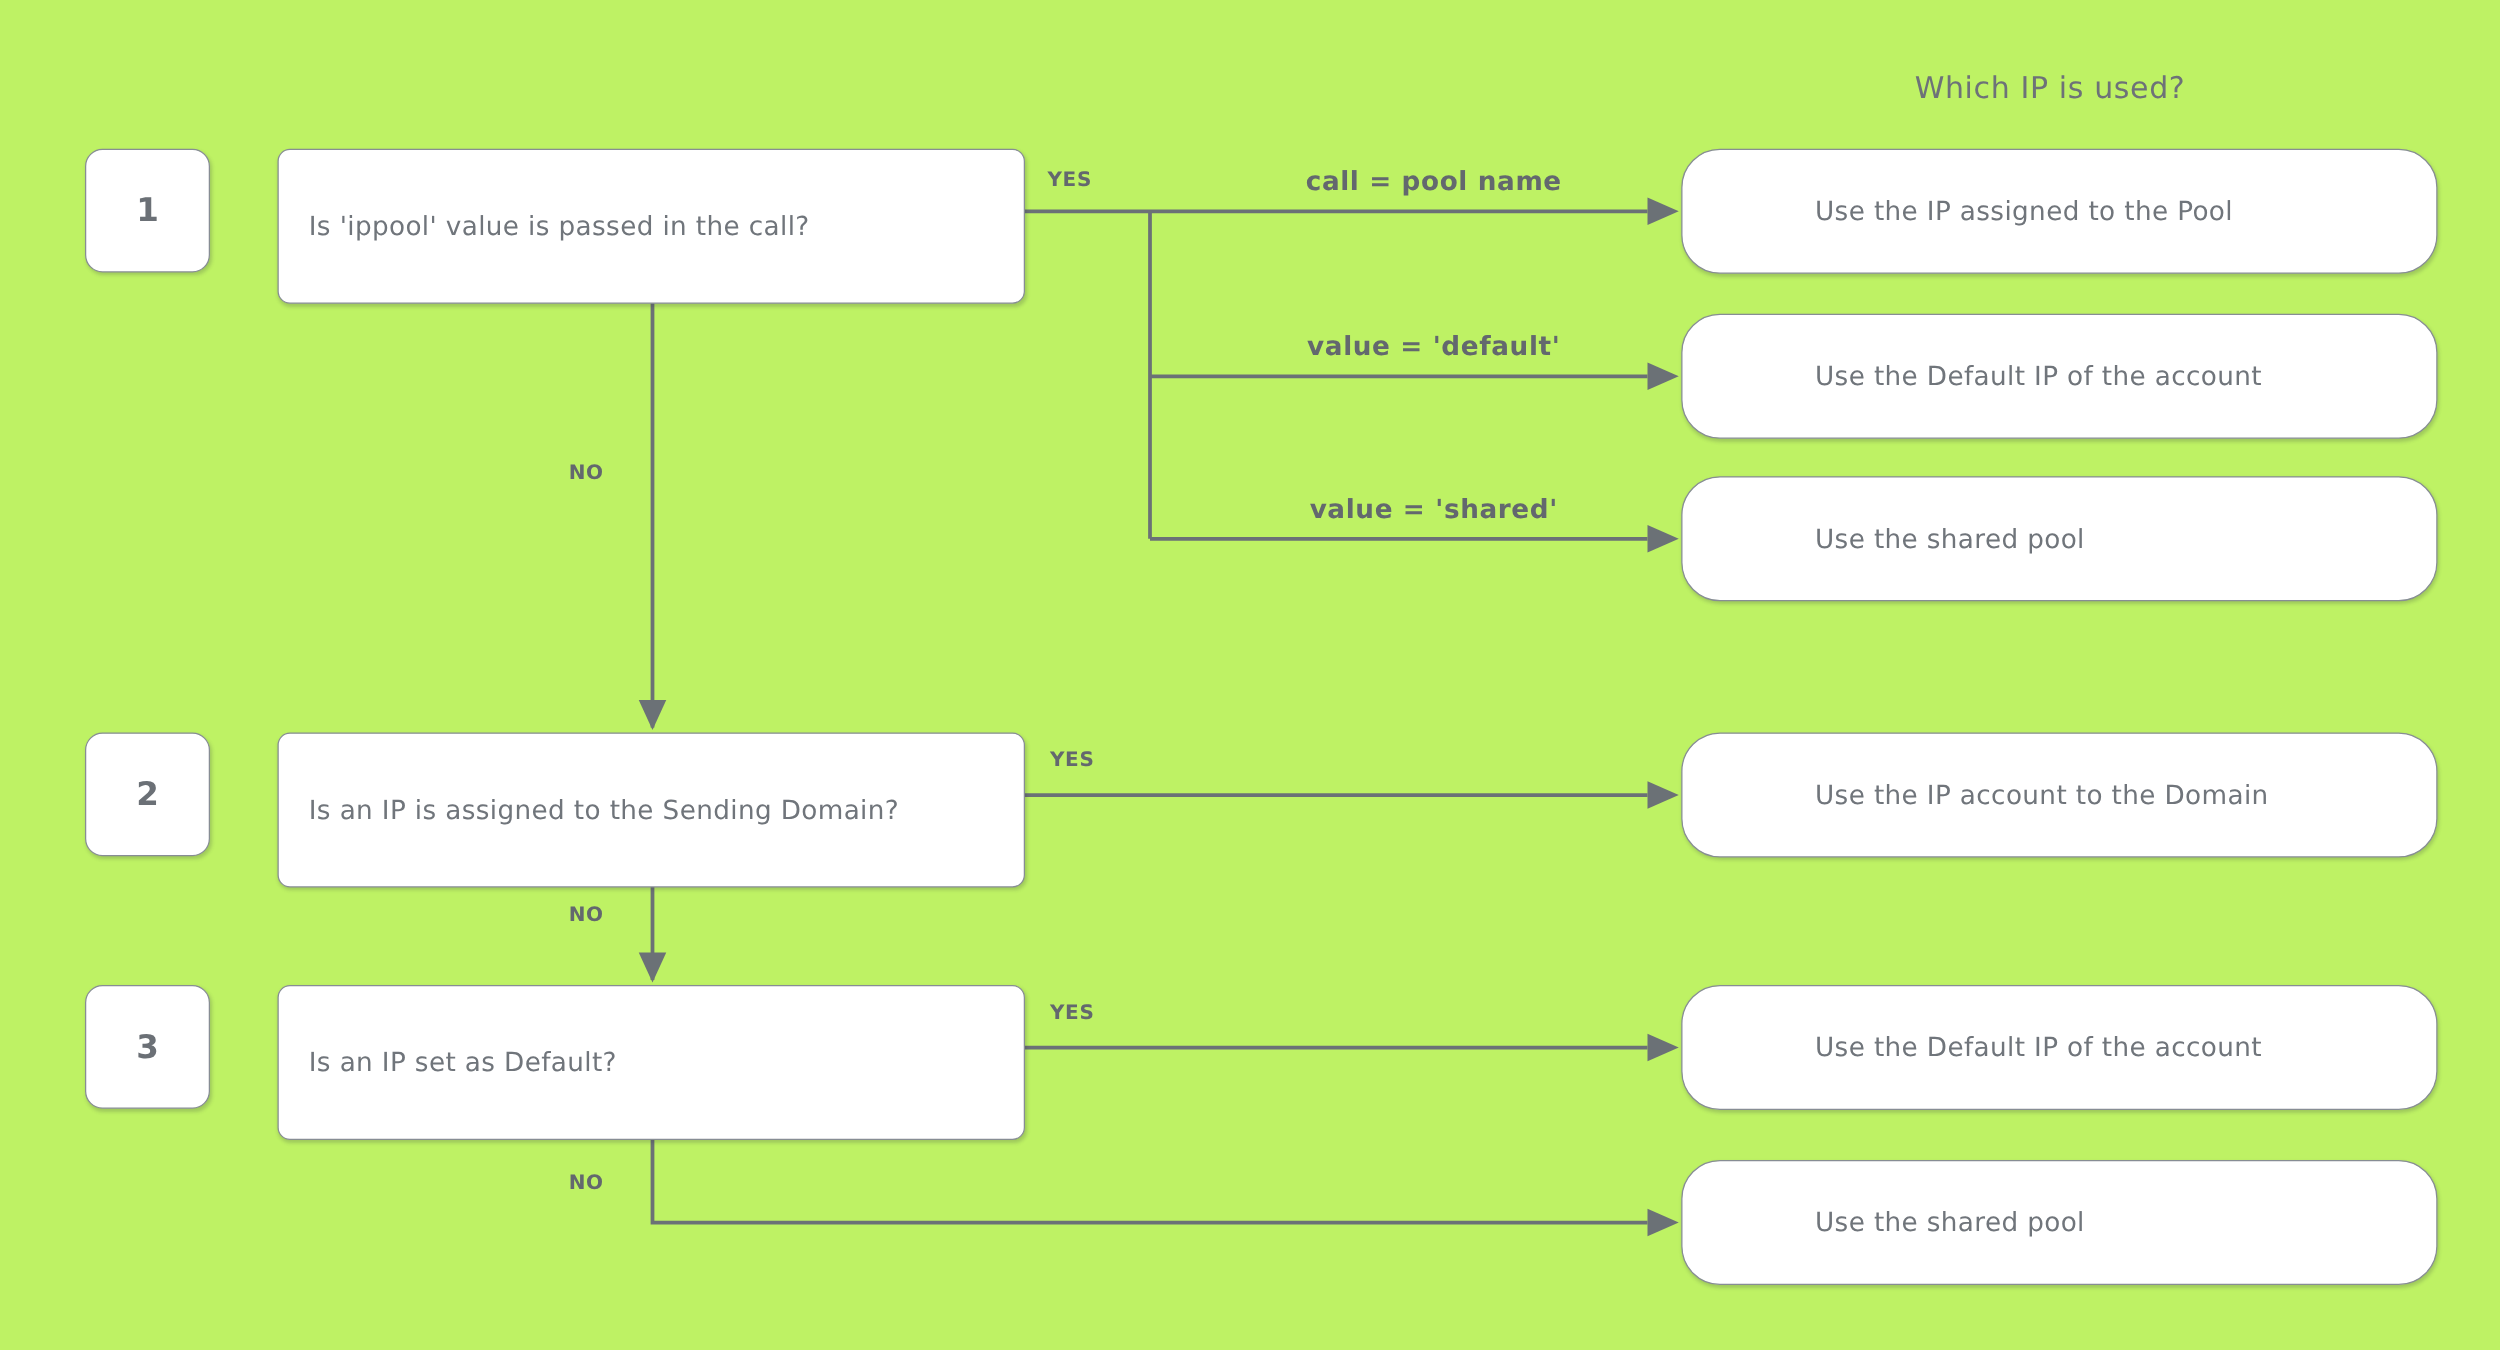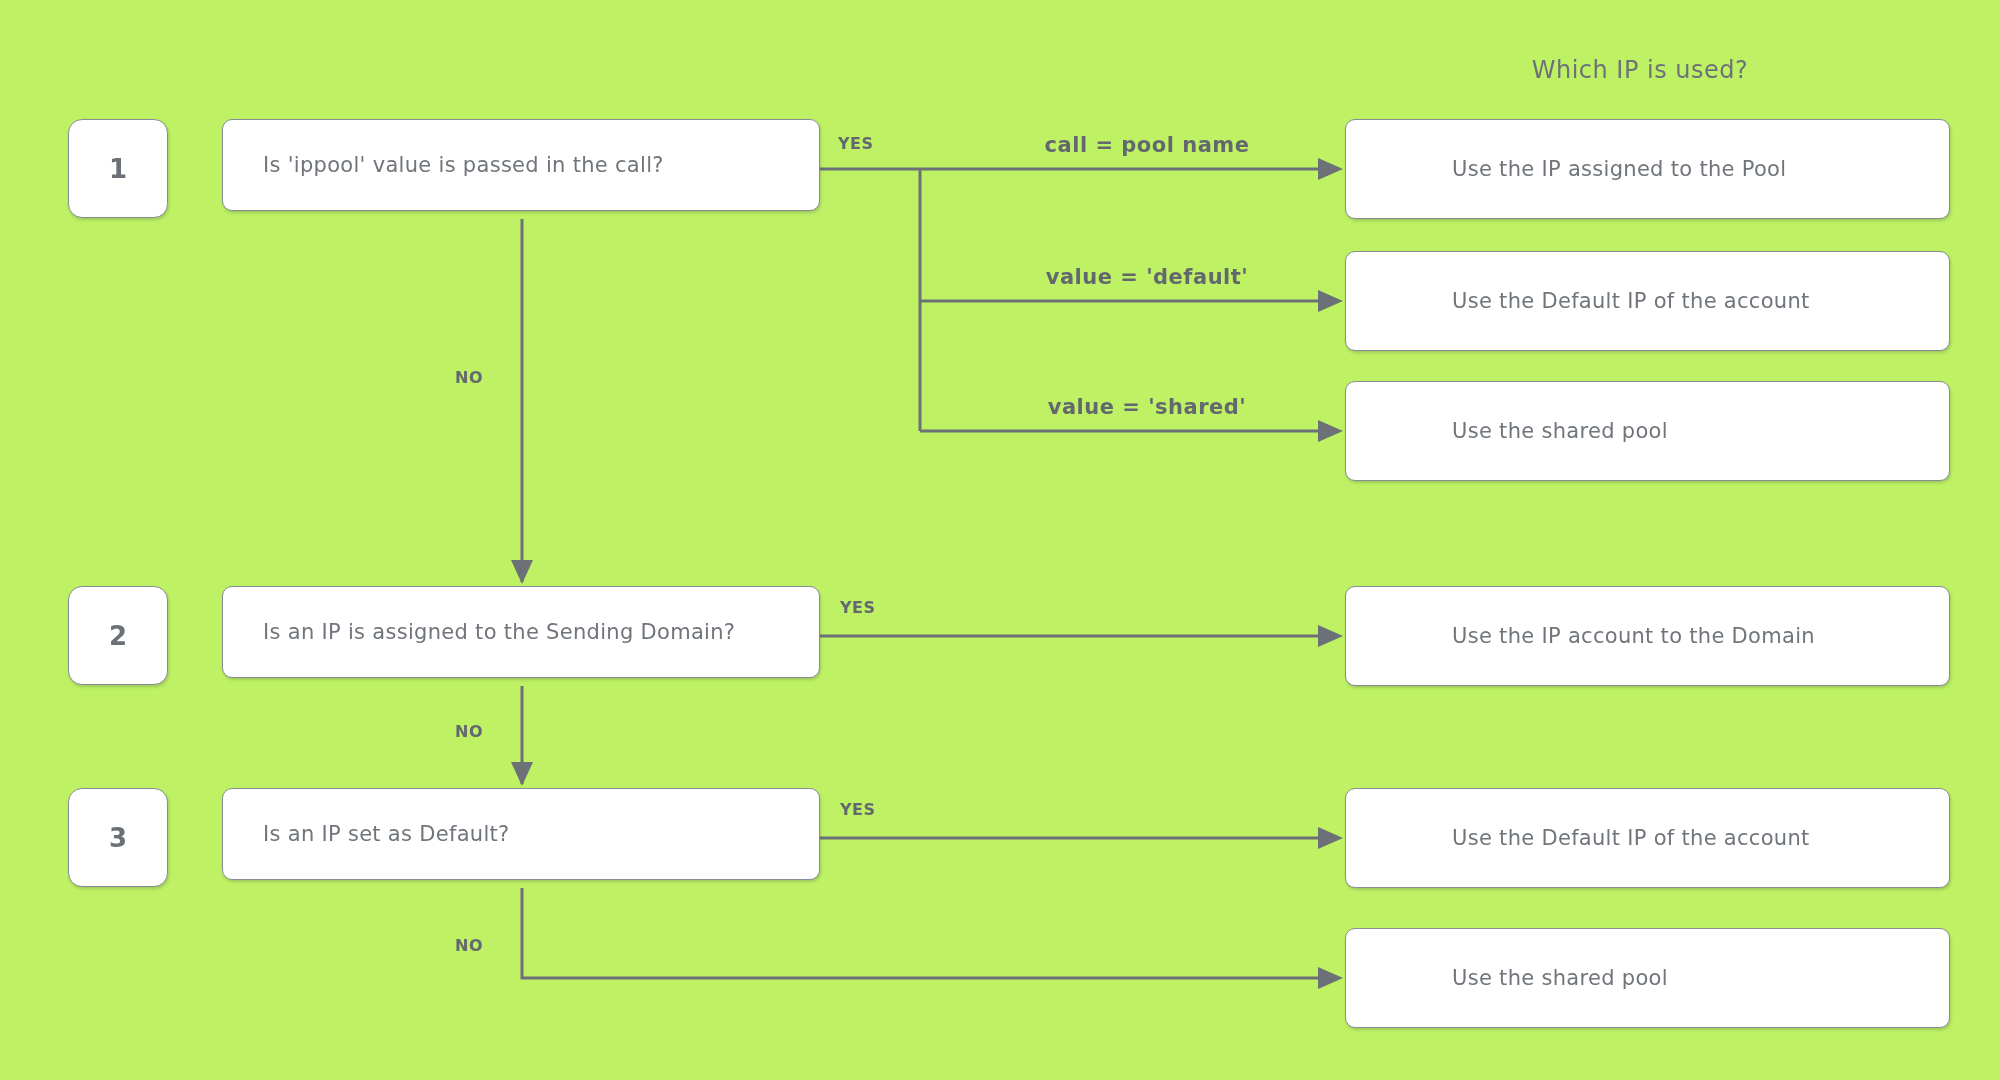--- a/index.html
+++ b/index.html
@@ -38,22 +38,22 @@
     position:absolute;
     width:100px;height:99px;
     background:#ffffff;
     border:1.5px solid #878d94;
     border-radius:14px;
     box-shadow:1px 2px 3px rgba(50,60,66,0.22);
     display:flex;align-items:center;justify-content:center;
     box-sizing:border-box;
     font-size:26px;font-weight:bold;color:#6b7076;
   }
-  .qbox{left:222px;width:598px;height:92px;padding-left:40px;}
-  .rbox{left:1345px;width:605px;height:100px;padding-left:106px;}
+  .qbox{left:222px;width:598px;height:124px;padding-left:24px;}
+  .rbox{left:1345px;width:605px;height:100px;padding-left:106px;border-radius:31px;}
   .edge-label{
     position:absolute;
     font-size:16px;font-weight:bold;color:#63686e;
     letter-spacing:0.5px;
   }
   .branch-label{
     position:absolute;
     width:420px;text-align:center;
     font-size:21px;font-weight:bold;color:#63686e;
     letter-spacing:0.5px;

